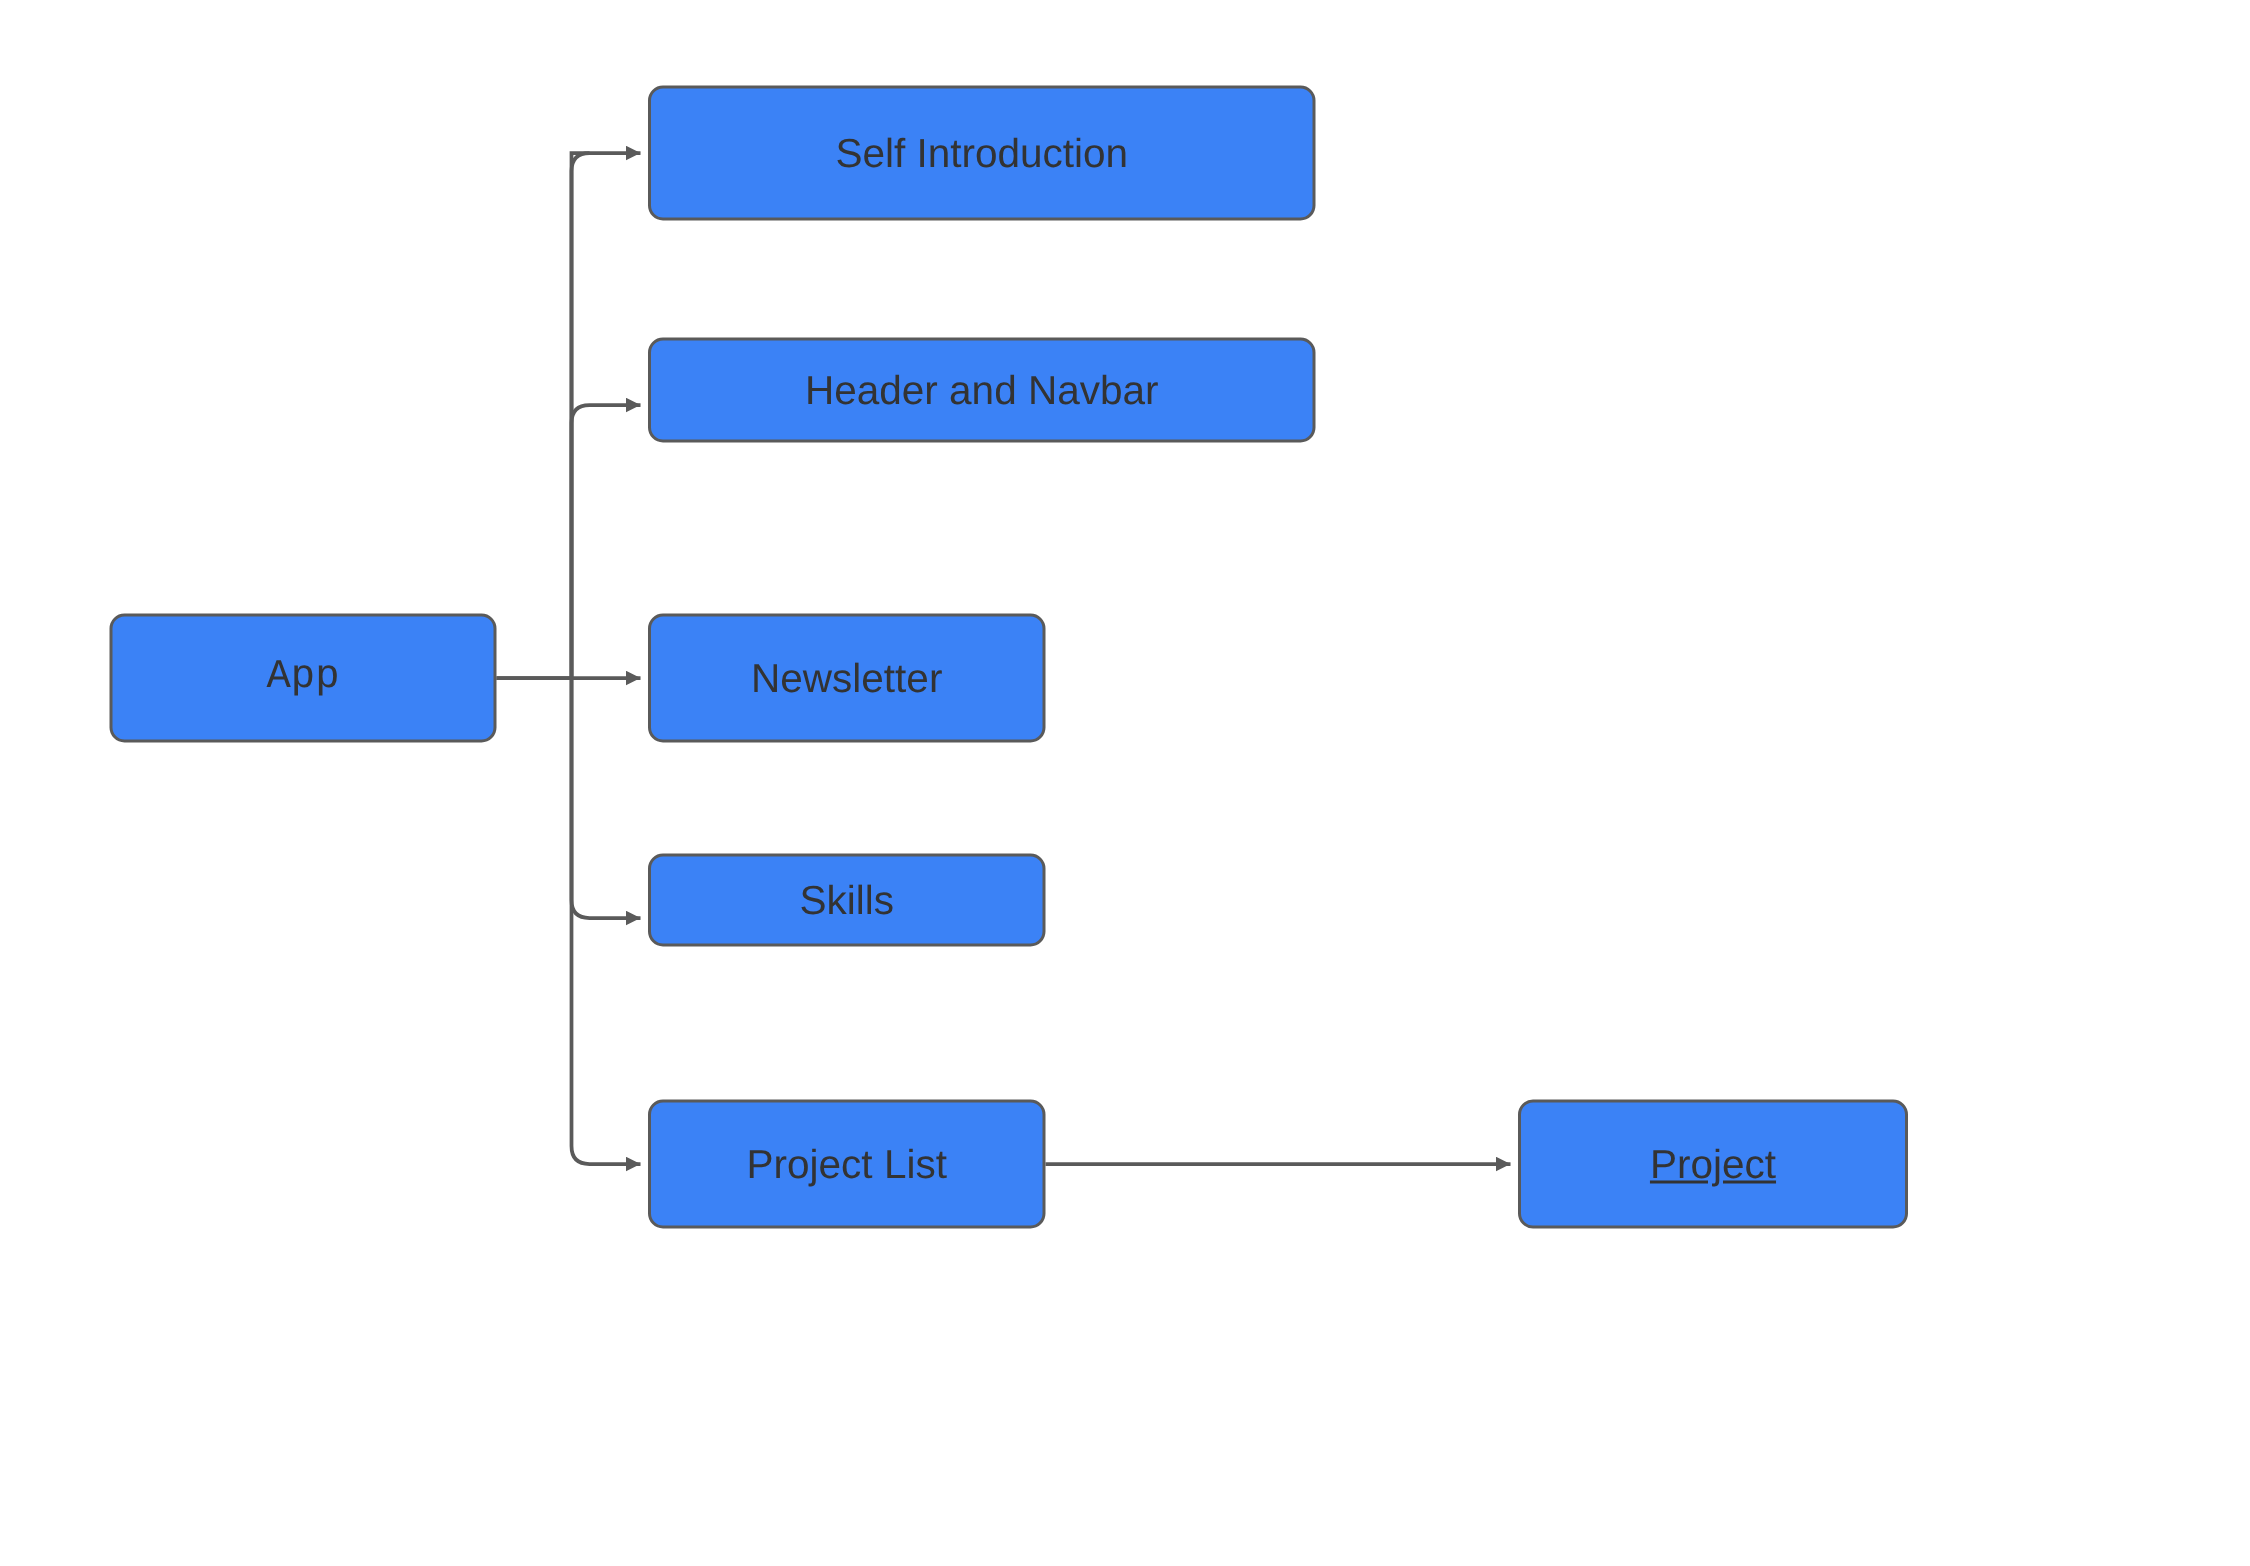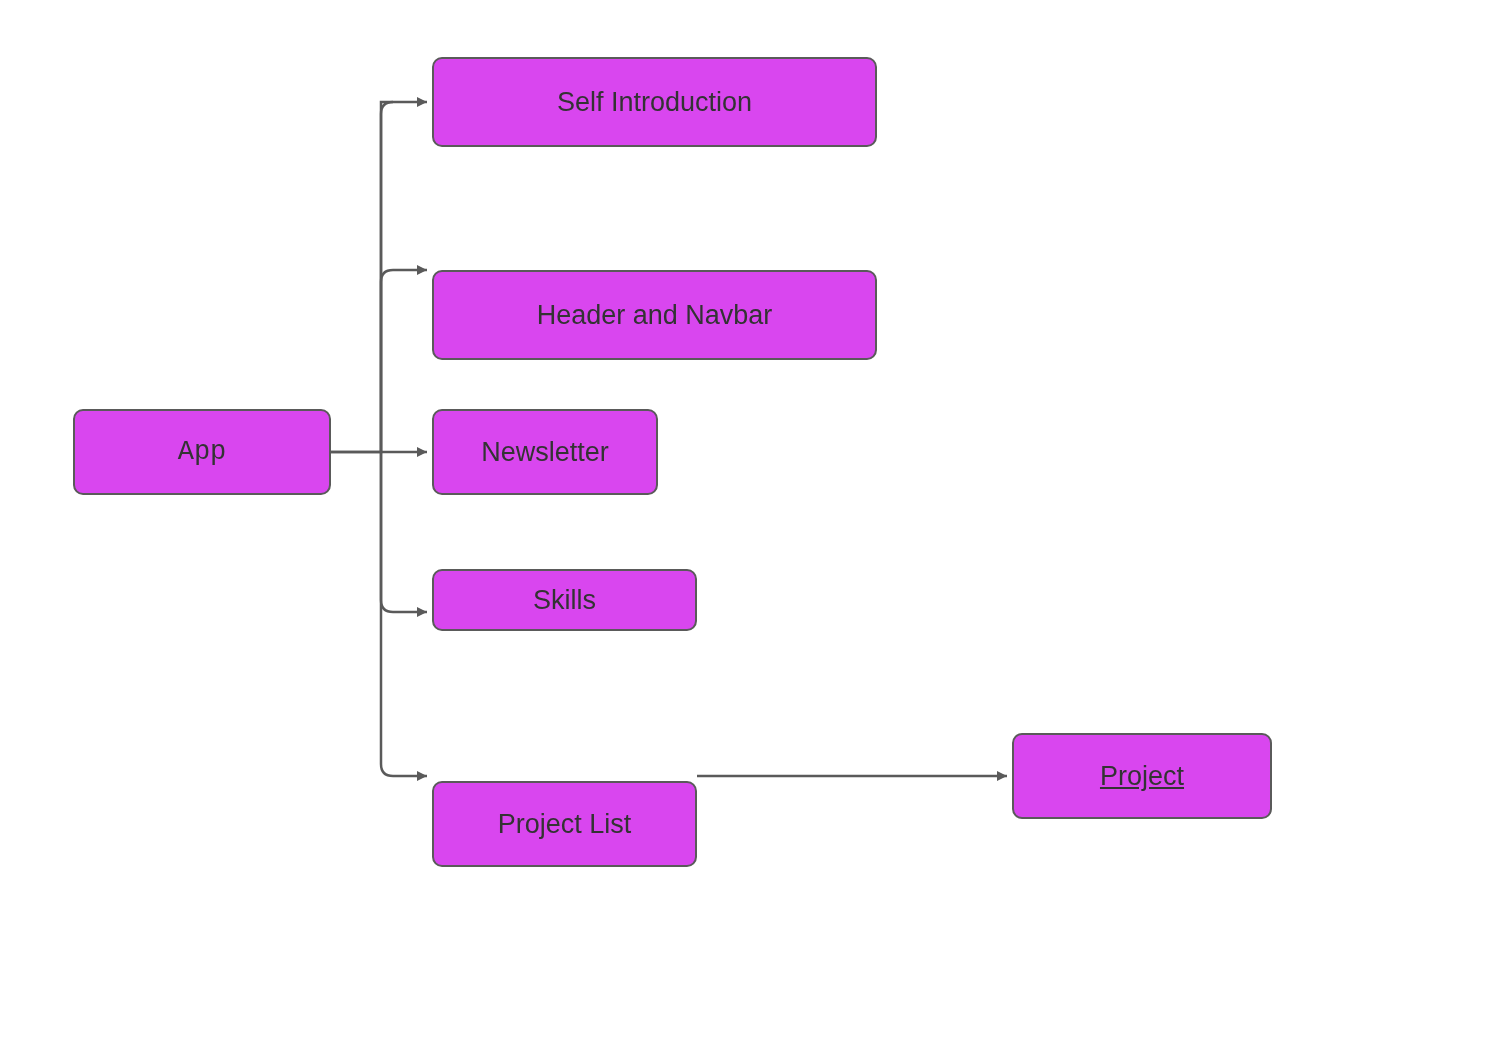--- a/index.html
+++ b/index.html
@@ -16,21 +16,21 @@
     }
     .diagram-container {
       position: relative;
       width: 100%;
       height: 100%;
     }
     .node {
       position: absolute;
       border: 2.5px solid #5a5a5a;
       border-radius: 10px;
-      background: #d946ef;
+      background: #3b82f6;
       display: flex;
       align-items: center;
       justify-content: center;
       font-size: 27px;
       color: #333333;
       text-align: center;
       padding: 0 20px;
     }
     svg.connectors {
       position: absolute;
@@ -77,33 +77,33 @@
   </svg>
 
   <div class="node" style="left:73px; top:409px; width:258px; height:86px;font-family:Liberation Mono, monospace;">
     <span>App</span>
   </div>
 
   <div class="node" style="left:432px; top:57px; width:445px; height:90px;">
     <span>Self Introduction</span>
   </div>
 
-  <div class="node" style="left:432px; top:225px; width:445px; height:90px;margin-top:45px;">
+  <div class="node" style="left:432px; top:225px; width:445px; height:70px;">
     <span>Header and Navbar</span>
   </div>
 
-  <div class="node" style="left:432px; top:409px; width:226px; height:86px;">
+  <div class="node" style="left:432px; top:409px; width:265px; height:86px;">
     <span>Newsletter</span>
   </div>
 
   <div class="node" style="left:432px; top:569px; width:265px; height:62px;">
     <span>Skills</span>
   </div>
 
-  <div class="node" style="left:432px; top:733px; width:265px; height:86px;margin-top:48px;">
+  <div class="node" style="left:432px; top:733px; width:265px; height:86px;">
     <span>Project List</span>
   </div>
 
   <div class="node" style="left:1012px; top:733px; width:260px; height:86px;text-decoration:underline;">
     <span>Project</span>
   </div>
 
 </div>
 
 </body></html>

